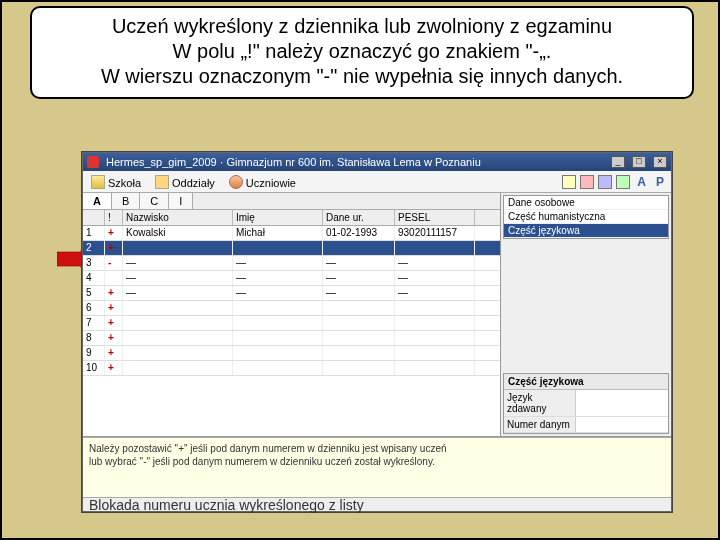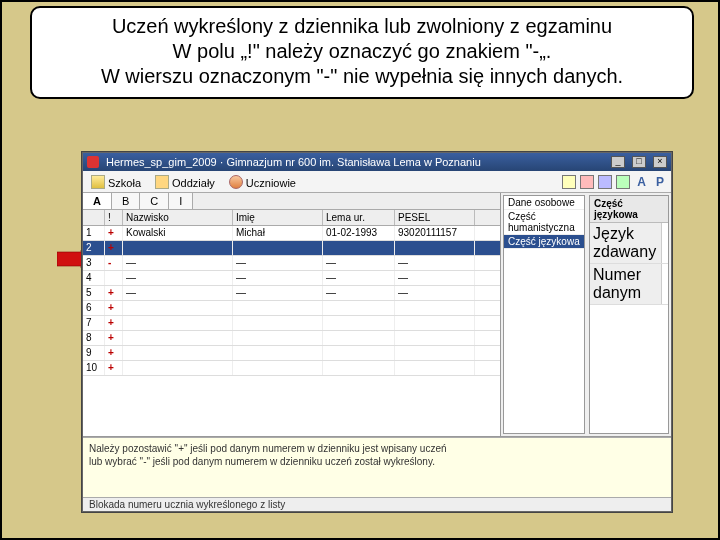--- a/index.html
+++ b/index.html
@@ -95,55 +95,55 @@
   }
   .grid-head { background:#eee; border-bottom:1px solid #aaa;}
   .grid-head div { border-right:1px solid #bbb; padding:2px 3px; white-space:nowrap; overflow:hidden;}
   .grid-row { border-bottom:1px solid #ddd; height:15px;}
   .grid-row.hl { background:#2b4f8f; color:#fff;}
   .grid-row div { border-right:1px solid #eee; padding:1px 3px; overflow:hidden; white-space:nowrap;}
   .row-excl { color:#b00; font-weight:bold; }
   .side-panel {
     width:170px;
     font-size:10px;
-    display:flex; flex-direction:row;
+    display:flex; flex-direction:column;
     gap:0;
   }
   .panel-box {
     border:1px solid #999;
     background:#fff;
     margin:2px;
   }
   .panel-box .hdr {
     background:#e8e8e8;
     border-bottom:1px solid #bbb;
     padding:2px 4px;
     font-weight:bold;
   }
   .panel-list div { padding:1px 4px; border-bottom:1px solid #eee;}
   .panel-list div.sel { background:#2b4f8f; color:#fff;}
-  .panel-form { font-size:16px;}
+  .panel-form { font-size:10px;}
   .panel-form .frow { display:flex; border-bottom:1px solid #ddd;}
   .panel-form .frow label{ width:72px; background:#eee; padding:2px 3px; border-right:1px solid #ccc;}
   .panel-form .frow span{ flex:1; padding:2px 3px; background:#fff;}
 
   .info-area {
     height:60px;
     background:#ffffe6;
     border-top:1px solid #aaa;
     font-size:10px;
     padding:4px 6px;
     color:#333;
     line-height:1.3;
   }
   .status-bar {
     height:14px;
     background:#eee;
     border-top:1px solid #aaa;
-    font-size:10px;
+    font-size:14px;
     padding:4px 6px;
     display:flex; align-items:center;
     color:#333;
   }
   .red-arrow {
     position:absolute;
     left: 55px; top: 248px;
     width: 40px; height: 18px;
     pointer-events:none;
   }
@@ -201,21 +201,21 @@
         <div class="grid-tab active">A</div>
         <div class="grid-tab">B</div>
         <div class="grid-tab">C</div>
         <div class="grid-tab">I</div>
       </div>
       <div class="grid-head">
         <div></div>
         <div>!</div>
         <div>Nazwisko</div>
         <div>Imię</div>
-        <div>Lema ur.</div>
+        <div>Dane ur.</div>
         <div>PESEL</div>
       </div>
       <div id="grid-body">
           <div class="grid-row">
             <div>1</div>
             <div class="row-excl">+</div>
             <div>Kowalski</div>
             <div>Michał</div>
             <div>01-02-1993</div>
             <div>93020111157</div>

